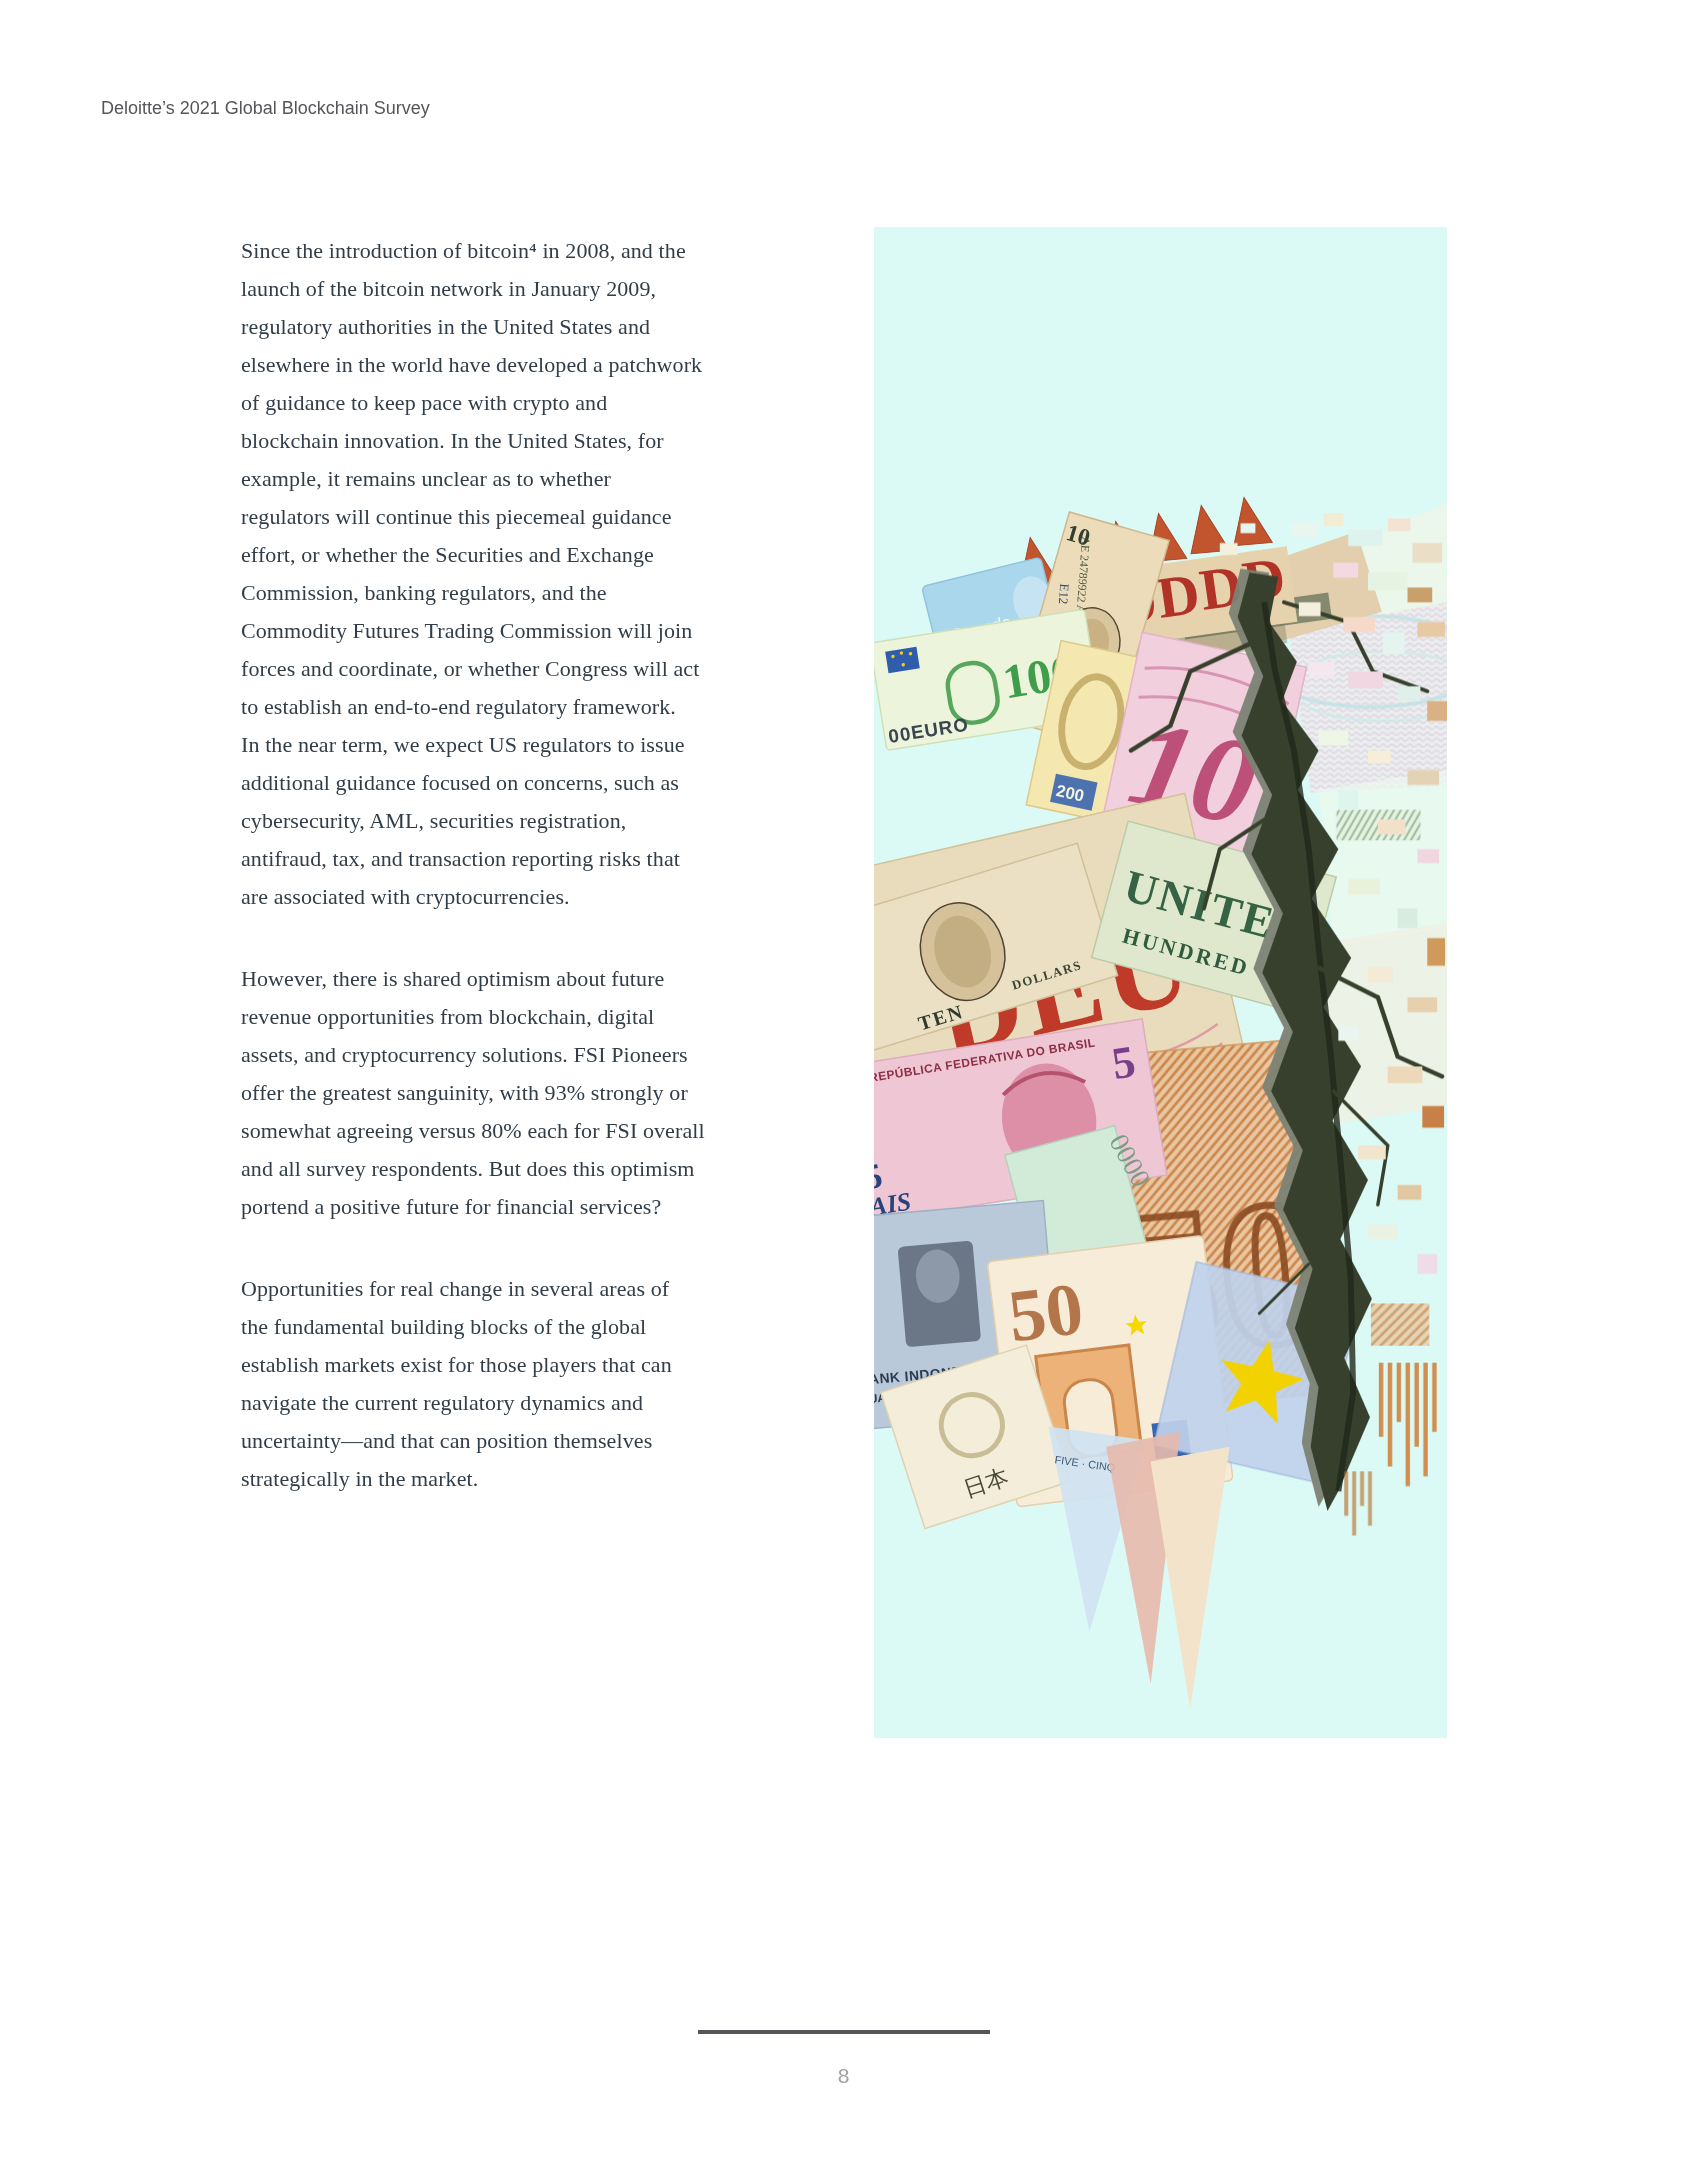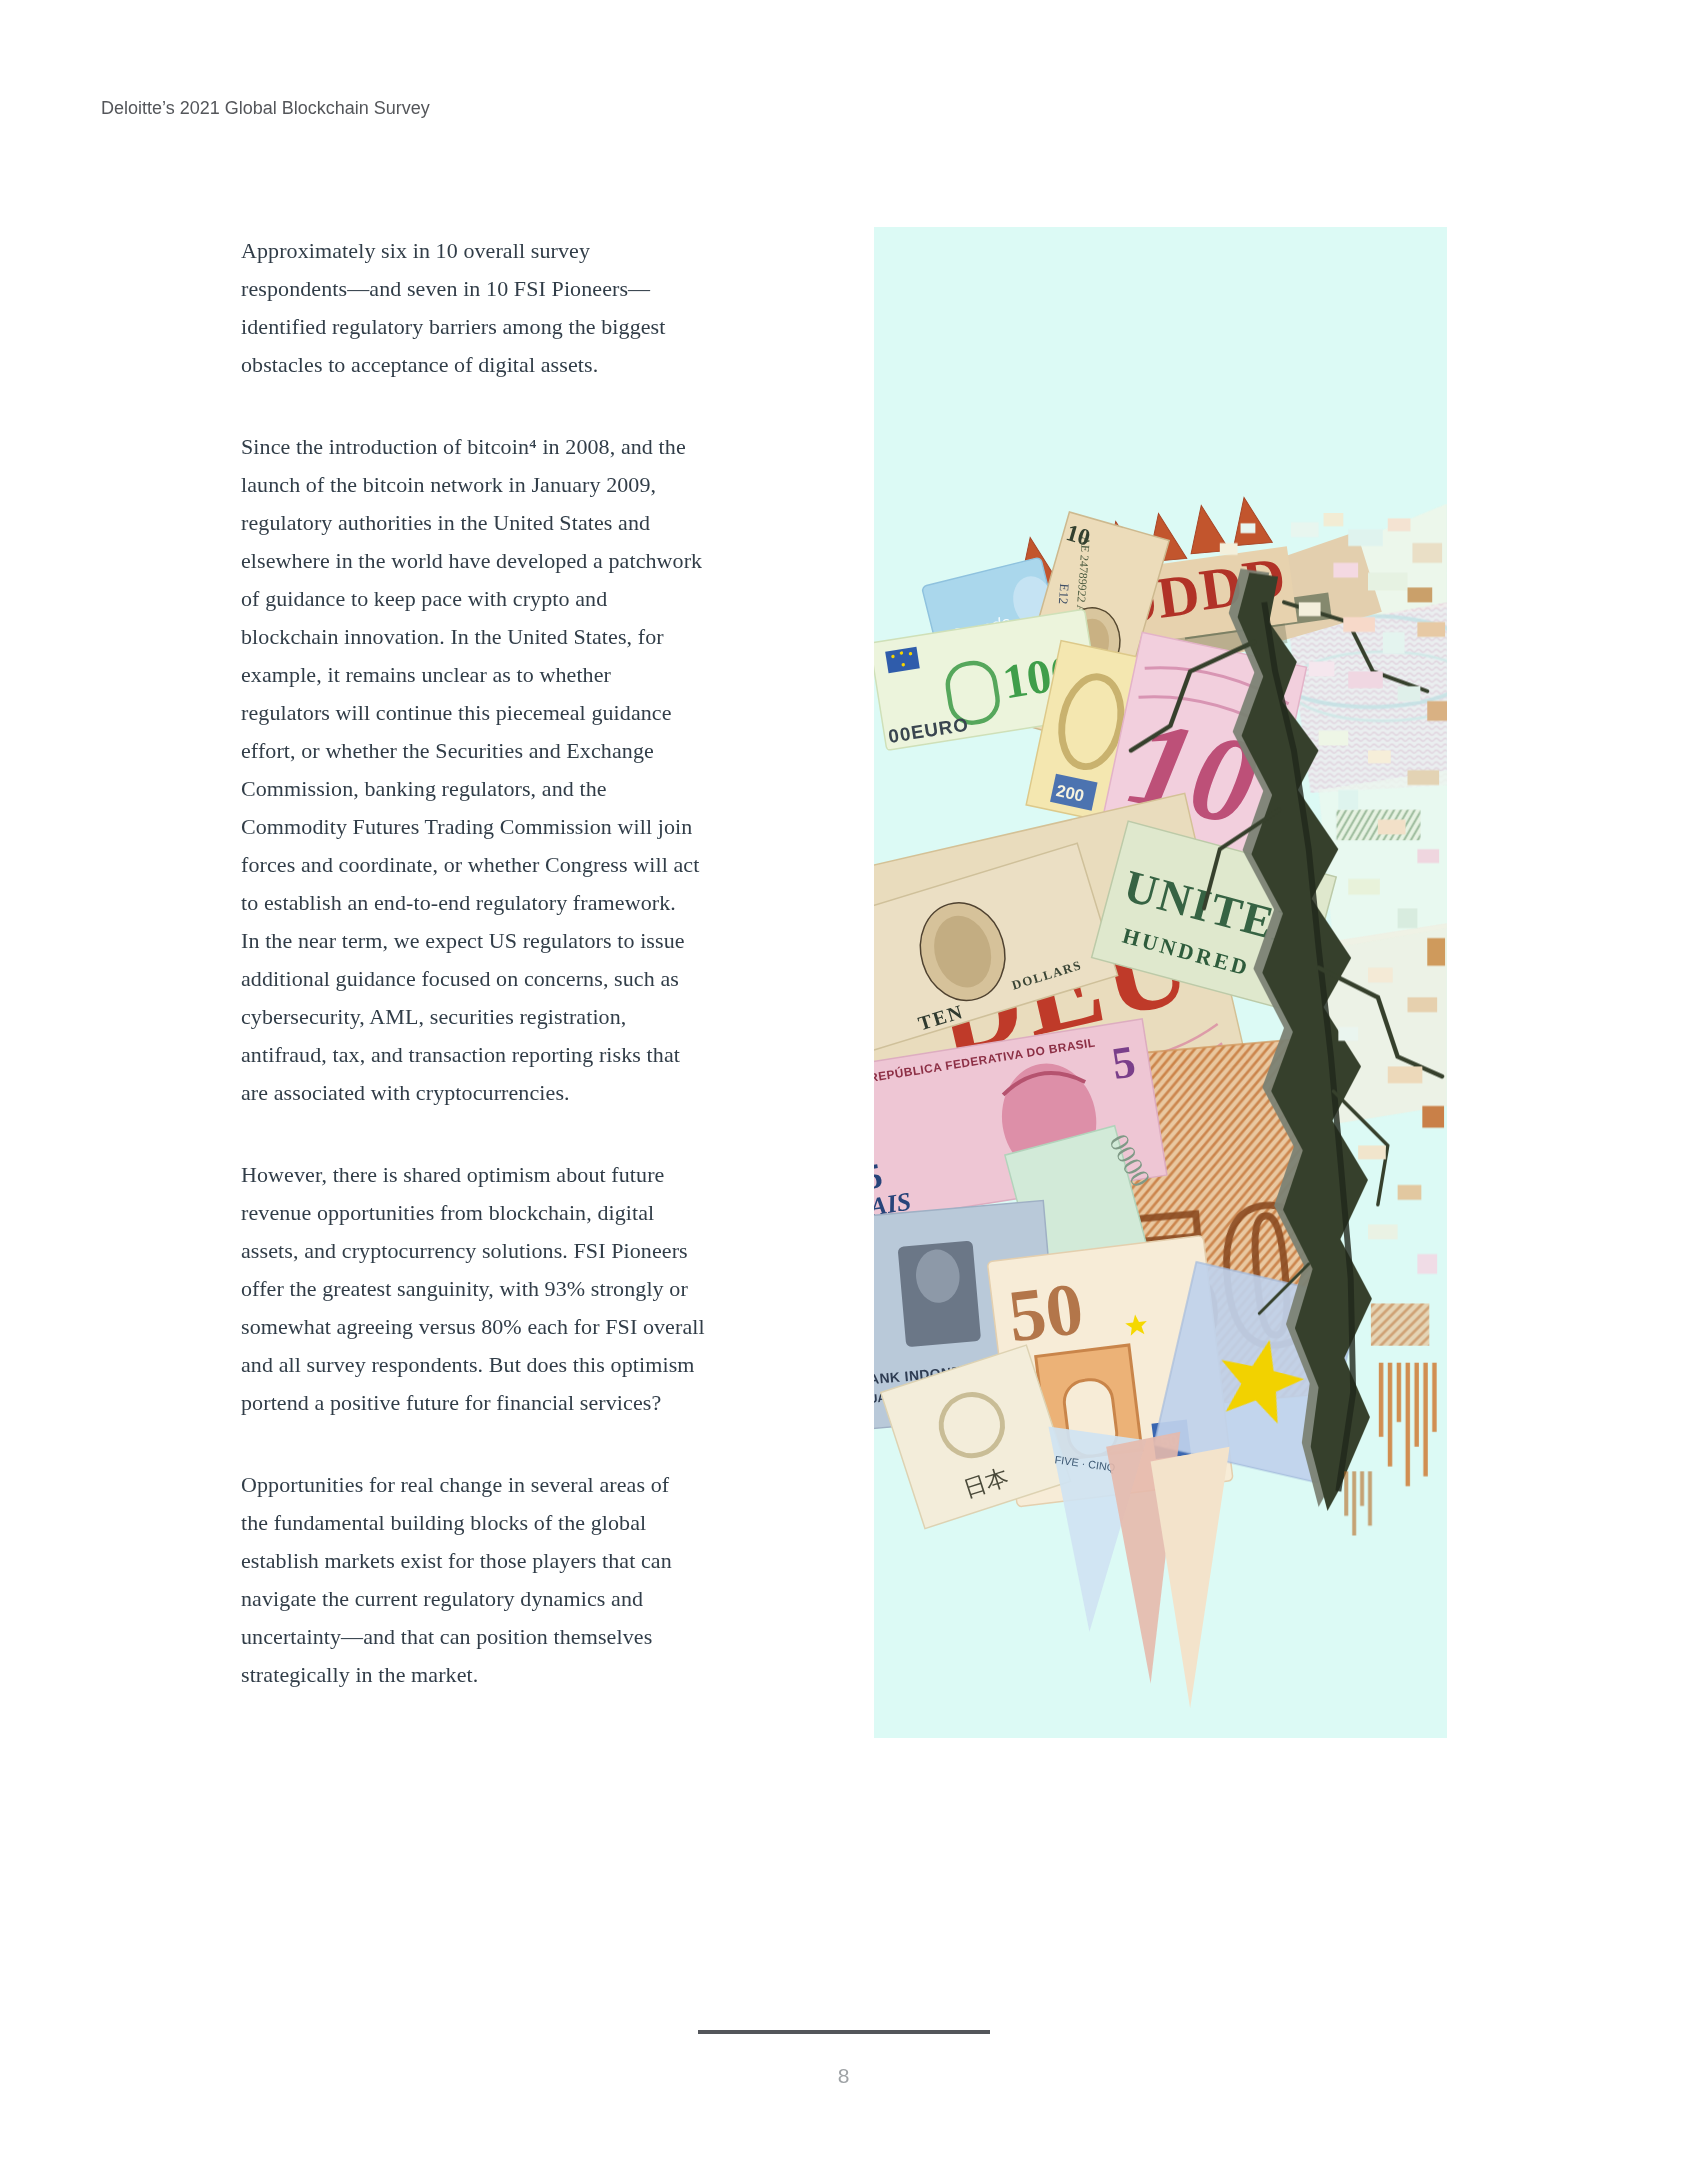--- a/index.html
+++ b/index.html
@@ -20,24 +20,20 @@
   .sans{font-family:"Liberation Sans", sans-serif;}
 </style>
 </head>
 <body>
 
 <div class="page">
 
   <div class="running-header">Deloitte’s 2021 Global Blockchain Survey</div>
 
   <main class="article">
-    <p>Approximately six in 10 overall survey
-respondents—and seven in 10 FSI Pioneers—
-identified regulatory barriers among the biggest
-obstacles to acceptance of digital assets.</p>
     <p>Since the introduction of bitcoin⁴ in 2008, and the
 launch of the bitcoin network in January 2009,
 regulatory authorities in the United States and
 elsewhere in the world have developed a patchwork
 of guidance to keep pace with crypto and
 blockchain innovation. In the United States, for
 example, it remains unclear as to whether
 regulators will continue this piecemeal guidance
 effort, or whether the Securities and Exchange
 Commission, banking regulators, and the

